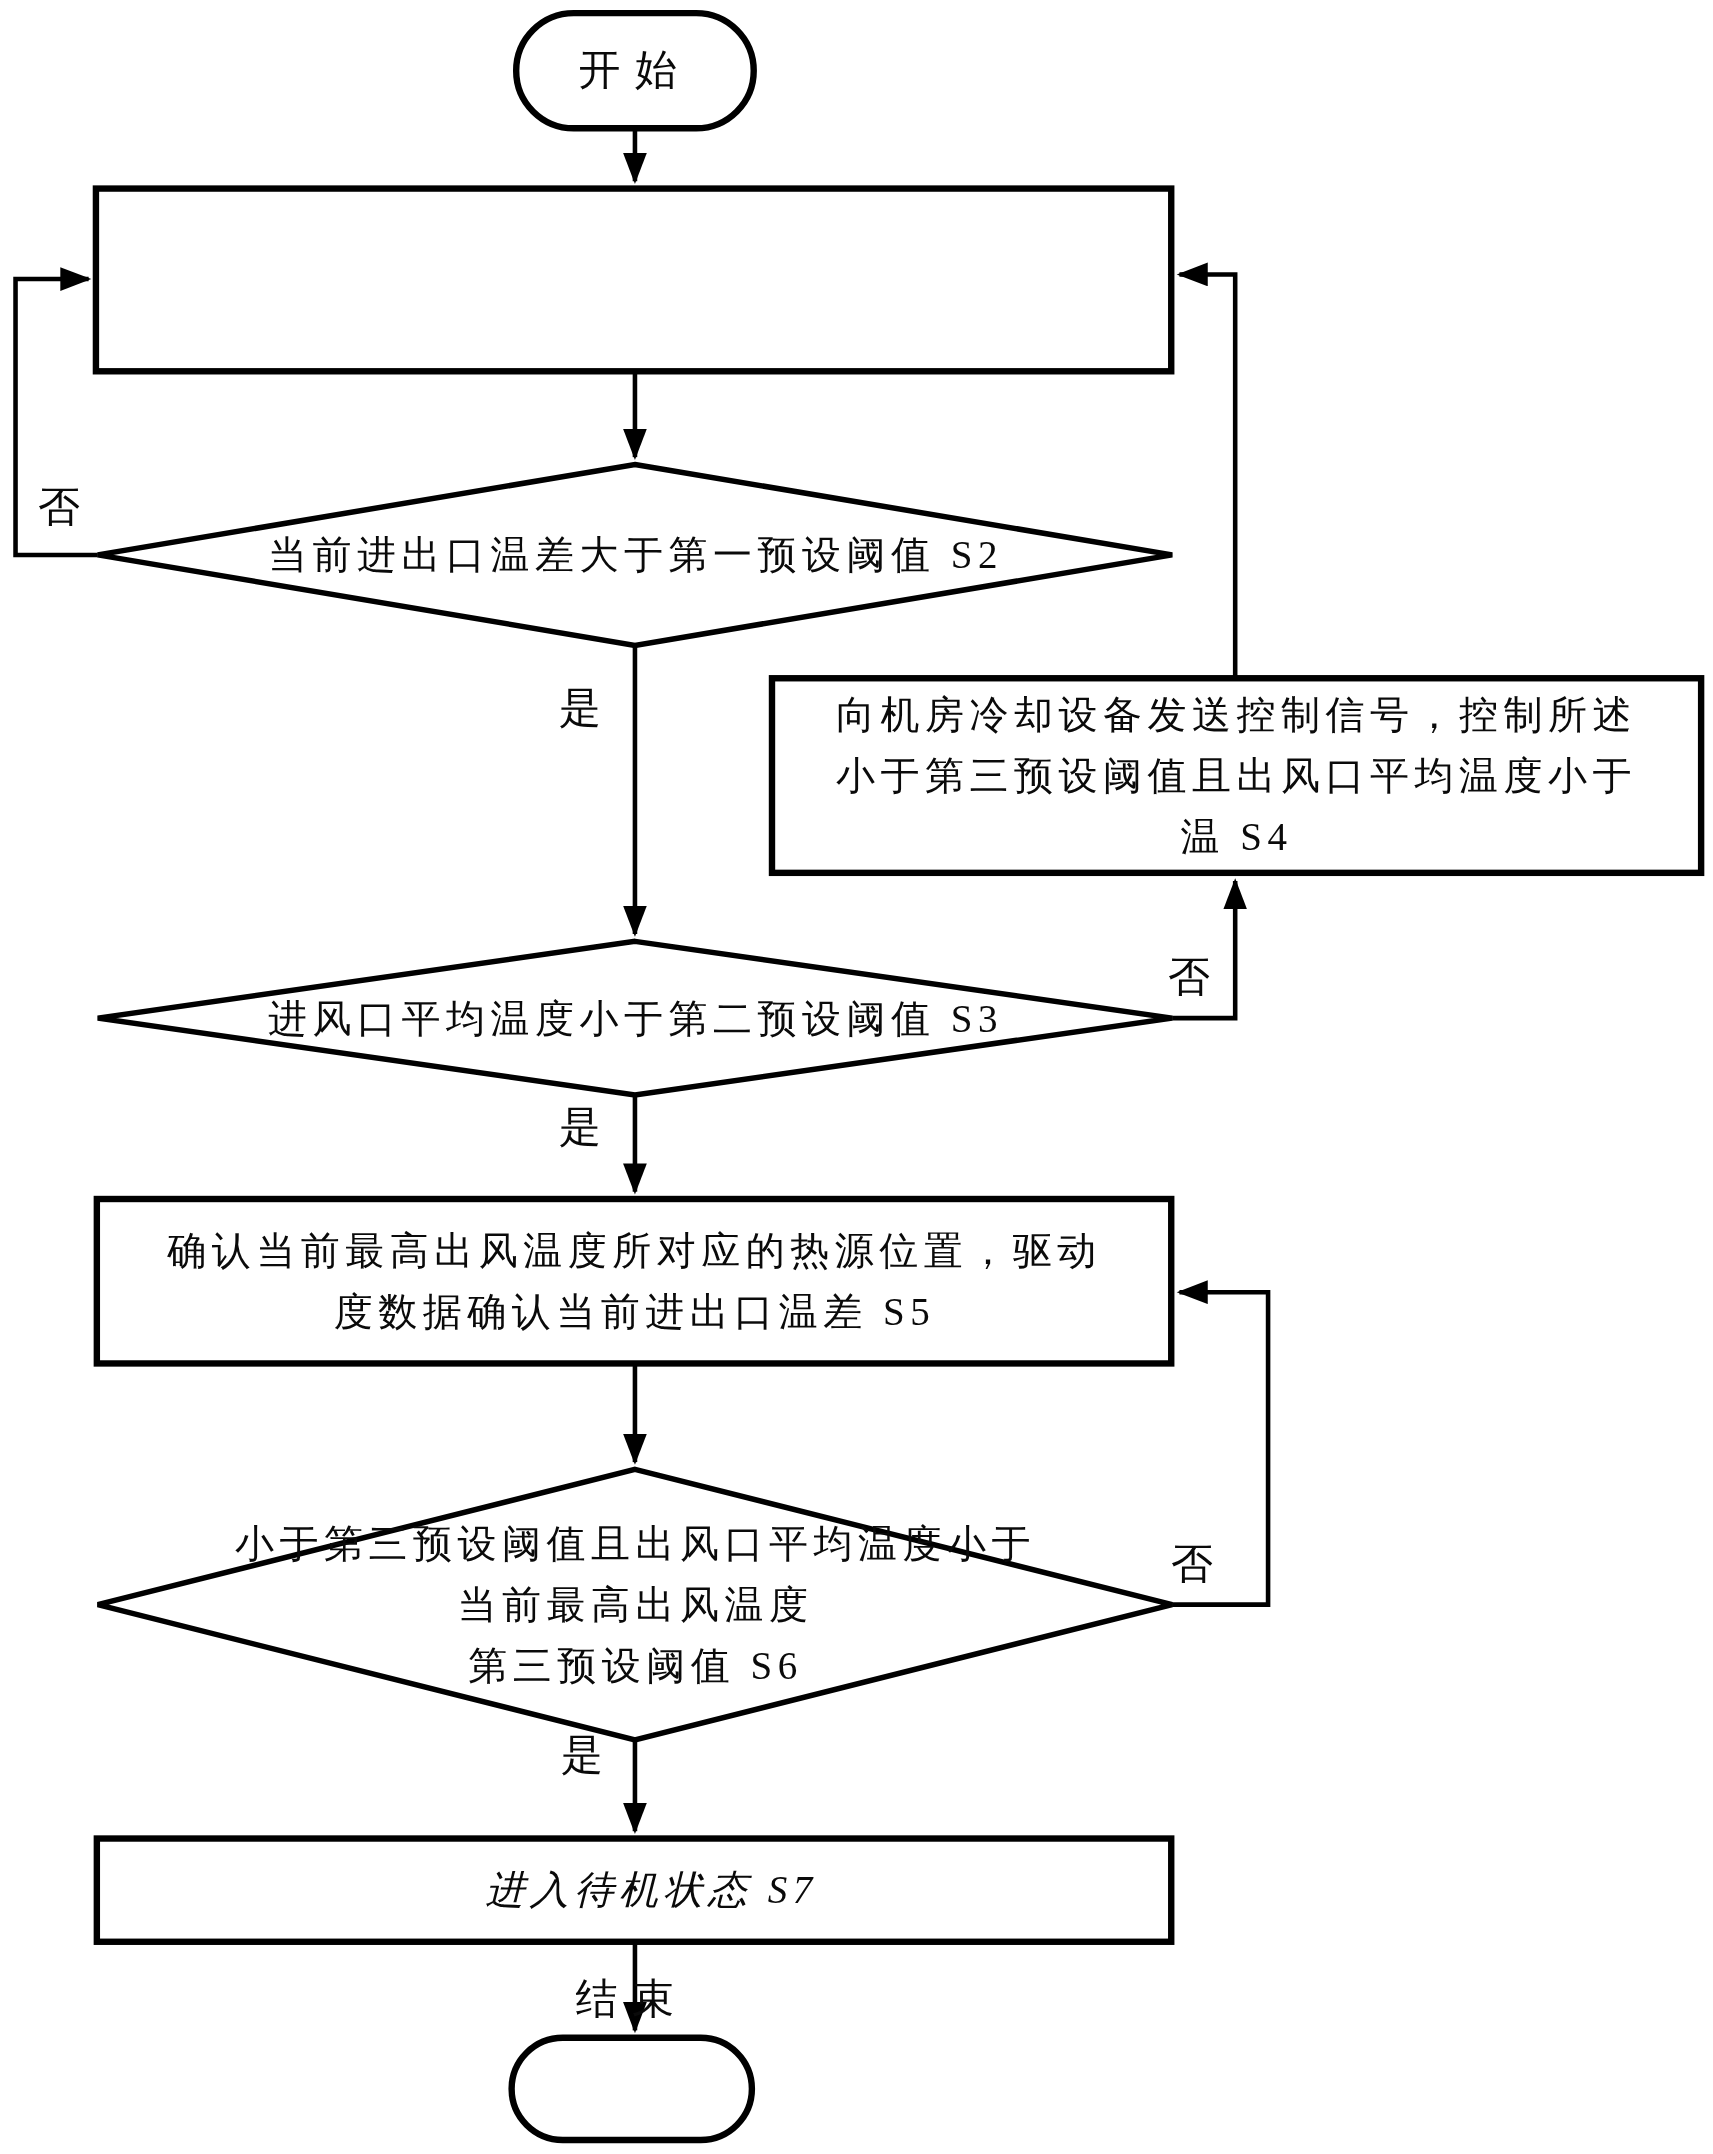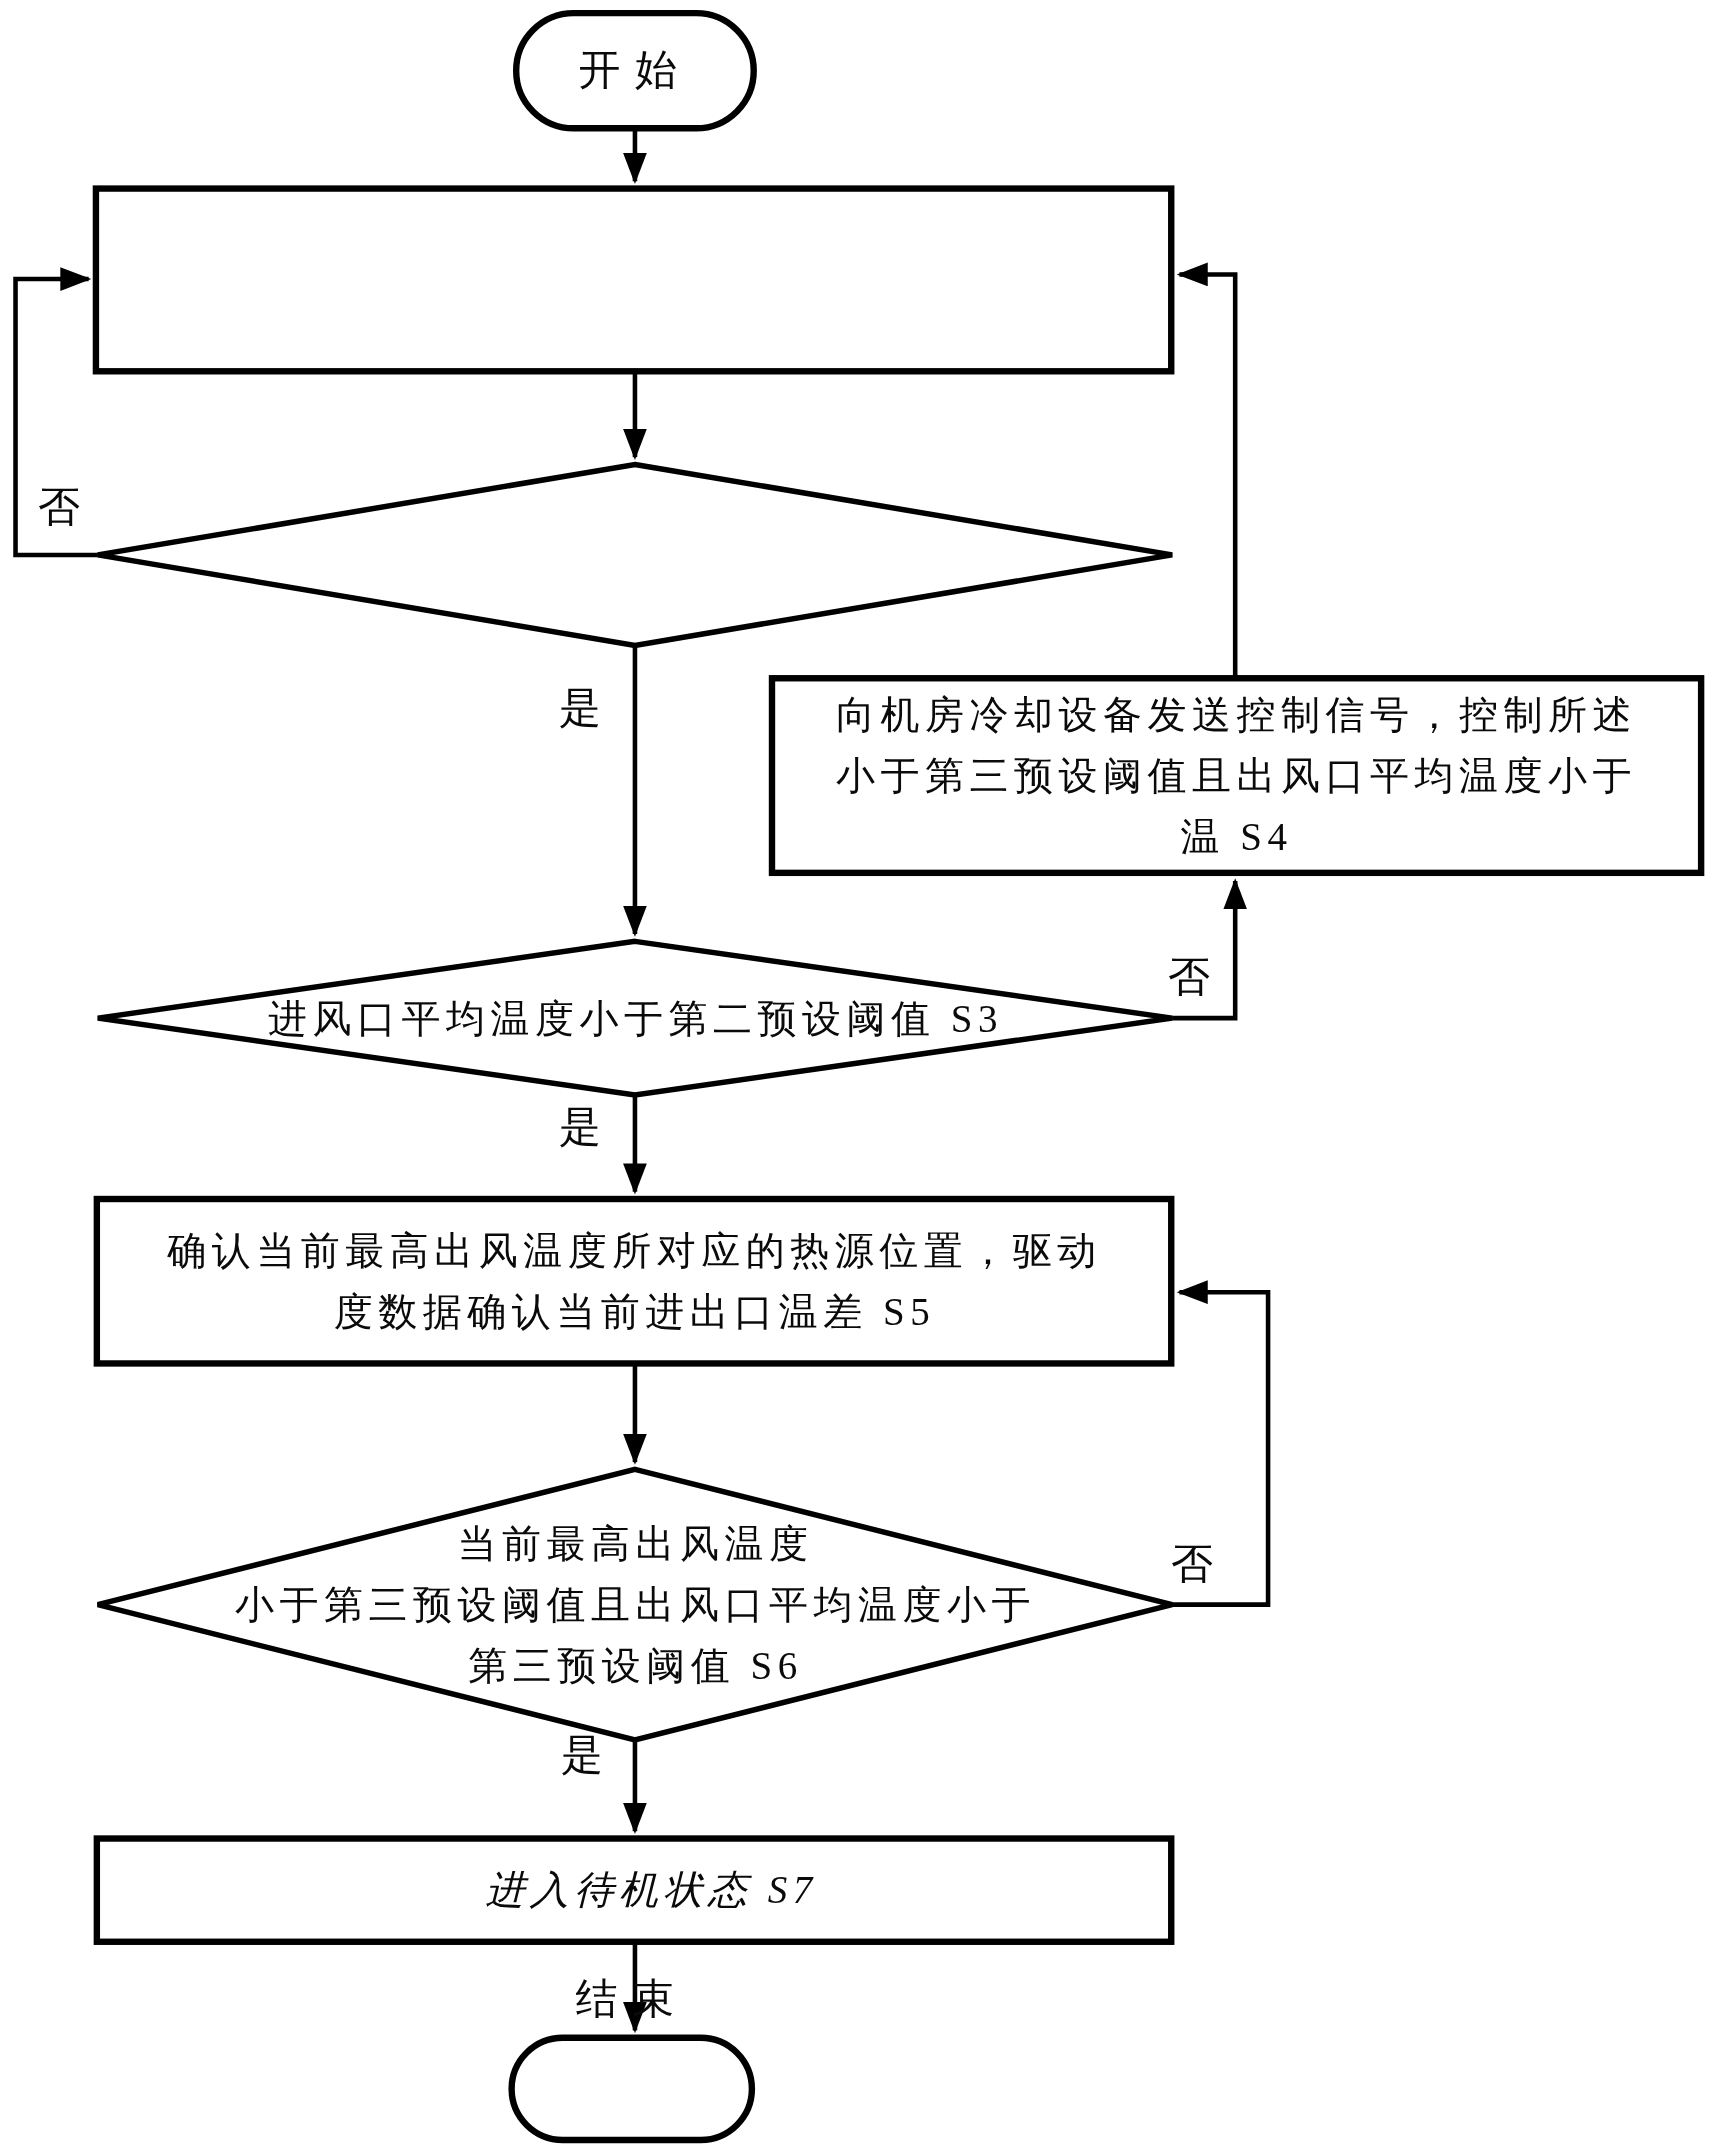--- a/index.html
+++ b/index.html
@@ -83,39 +83,42 @@
     <path d="M1352,742 L1352,300 L1291,300" fill="none" stroke="#000000" stroke-width="5" marker-end="url(#arrow)"></path>
     <path d="M1283,1114 L1352,1114 L1352,964" fill="none" stroke="#000000" stroke-width="5" marker-end="url(#arrow)"></path>
     <path d="M1283,1756 L1388,1756 L1388,1414 L1291,1414" fill="none" stroke="#000000" stroke-width="5" marker-end="url(#arrow)"></path>
   </svg>
 
   <div class="txt terminal-label" style="left:516px; top:12.8px; width:238px; height:115px;">
     <div>开始</div>
   </div>
 
 
+  <div class="txt" style="left:98px; top:464px; width:1075px; height:181px;">
+    <div>当前进出口温差大于第一预设阈值  S2</div>
+  </div>
 
   <div class="txt" style="left:772px; top:678px; width:929px; height:195px;">
     <div>向机房冷却设备发送控制信号，控制所述</div>
     <div>小于第三预设阈值且出风口平均温度小于</div>
     <div>温  S4</div>
   </div>
 
   <div class="txt" style="left:98px; top:941px; width:1075px; height:154px;">
     <div>进风口平均温度小于第二预设阈值  S3</div>
   </div>
 
   <div class="txt" style="left:97px; top:1199px; width:1075px; height:164px;">
     <div>确认当前最高出风温度所对应的热源位置，驱动</div>
     <div>度数据确认当前进出口温差  S5</div>
   </div>
 
   <div class="txt" style="left:98px; top:1469px; width:1075px; height:270px;">
+    <div>小于第三预设阈值且出风口平均温度小于</div>
     <div>当前最高出风温度</div>
-    <div>小于第三预设阈值且出风口平均温度小于</div>
     <div>第三预设阈值  S6</div>
   </div>
 
   <div class="txt" style="left:114px; top:1838px; width:1075px; height:103px;font-style:italic;">
     <div>进入待机状态  S7</div>
   </div>
 
   <div class="txt terminal-label" style="left:512px; top:1948px; width:240px; height:102px;">
     <div>结束</div>
   </div>

